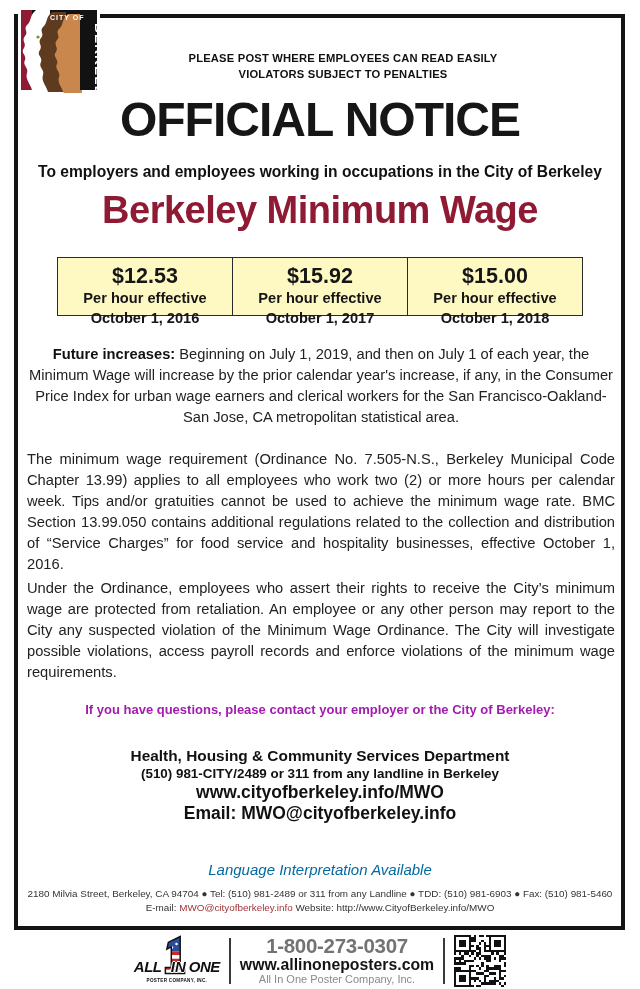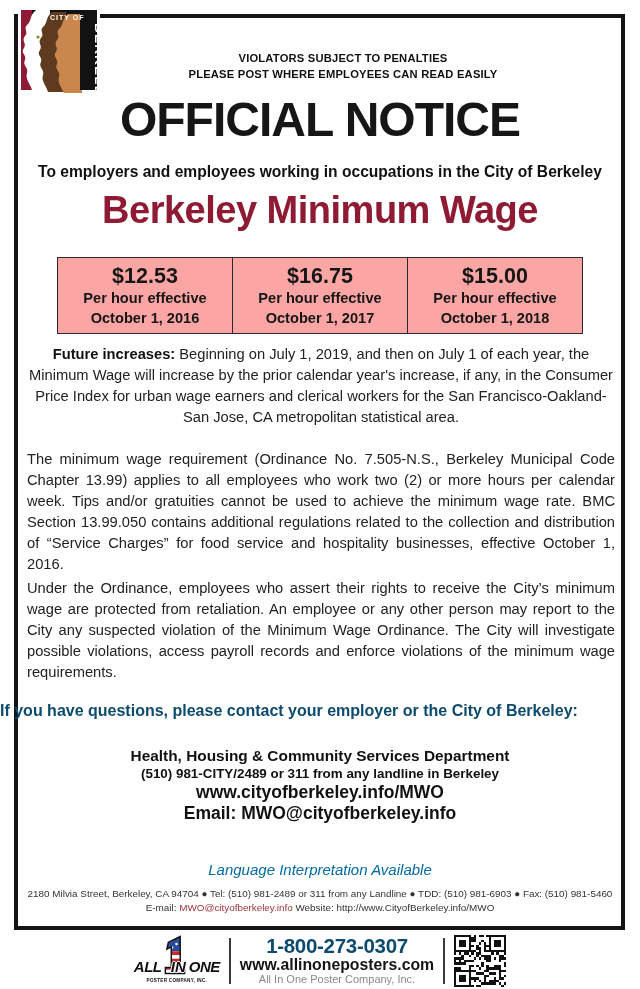--- a/index.html
+++ b/index.html
@@ -27,44 +27,44 @@
   .subtitle {
     position:absolute; top:163px; left:0; width:100%; text-align:center;
     font-weight:bold; font-size:15.6px; color:#111;
   }
   .wage-title {
     position:absolute; top:189px; left:0; width:100%; text-align:center;
     font-weight:bold; font-size:38px; color:#8E1B33; letter-spacing:-.5px;
   }
 
   .wage-table {
-    position:absolute; left:57px; top:257px; width:526px; height:77px;
-    display:flex; border:1.5px solid #2a2a2a; background:#fca5a5;
+    position:absolute; left:57px; top:257px; width:526px; height:59px;
+    display:flex; border:1.5px solid #2a2a2a; background:#fef9c3;
   }
   .wage-cell {
     flex:1; text-align:center; padding-top:5px;
     border-right:1.5px solid #2a2a2a;
   }
   .wage-cell:last-child { border-right:none; }
   .wage-rate { font-weight:bold; font-size:21.5px; line-height:26px; color:#161616; }
   .wage-line { font-weight:bold; font-size:14.6px; line-height:19.5px; color:#161616; }
 
   .para {
     position:absolute; left:27px; width:588px;
     font-size:14.7px; line-height:20.9px; color:#222; text-align:left;
   }
   .para.justified { text-align:justify; }
   .para b { color:#111; }
   #para-future { top:344px;text-align:center; }
   #para-ordinance { top:449px; }
   #para-retaliation { top:578px; }
 
   .questions-line {
-    position:absolute; top:702px; left:0; width:100%; 
-    font-weight:bold; font-size:16px; color:#0c4a6e;
+    position:absolute; top:702px; left:0; width:100%; text-align:center;
+    font-weight:bold; font-size:13px; color:#a21caf;
   }
   .contact { position:absolute; top:746px; left:0; width:100%; text-align:center; color:#111; }
   .contact-dept { font-weight:bold; font-size:15.4px; line-height:19px; }
   .contact-phone { font-weight:bold; font-size:13.4px; line-height:17px; }
   .contact-web { font-weight:bold; font-size:17.5px; line-height:21px; }
   .contact-email { font-weight:bold; font-size:17.5px; line-height:21px; }
   .contact-lang { font-style:italic; font-size:15px; line-height:19px; color:#0369a1;margin-top:36px; }
 
   .footer-small {
     position:absolute; top:887px; left:0; width:100%; text-align:center;
@@ -89,21 +89,21 @@
     position:absolute; bottom:12px; left:37px; z-index:2;
     font-weight:bold; font-style:italic; font-size:15px; color:#111;
     text-shadow:-1px 0 #fff, 1px 0 #fff, 0 1px #fff, 0 -1px #fff;
   }
   .aio-flag { position:absolute; left:28px; top:0; z-index:1; }
   .aio-sub {
     position:absolute; bottom:4px; left:8px; width:70px; text-align:center;
     font-weight:bold; font-size:4.6px; letter-spacing:.3px; color:#111;
   }
   .vendor-text { text-align:center; }
-  .vendor-phone { font-weight:bold; font-size:20.5px; line-height:21px; color:#0c4a6e; letter-spacing:-.3px; }
+  .vendor-phone { font-weight:bold; font-size:20.5px; line-height:21px; color:#737373; letter-spacing:-.3px; }
   .vendor-site { font-weight:bold; font-size:15.8px; line-height:17px; color:#141414; }
   .vendor-company { font-size:11px; line-height:13px; color:#8a8a8a; }
   .qr-box { width:52px; height:52px; }
 </style>
 </head>
 <body>
 
 <div class="page">
 
   <div class="frame"></div>
@@ -117,36 +117,36 @@
       <circle cx="20" cy="30" r="1.6" fill="#8a8a2a"></circle>
       <path d="M26,3 C19,9 22,14 17,18 C13,22 19,25 15,29 C11,34 17,36 14,41 C10,46 17,48 15,53 C12,58 19,61 17,66 C15,72 20,76 22,83 L40,83 L40,3 Z" transform="translate(8,2)" fill="#5E3A1F"></path>
       <path d="M26,3 C19,9 22,14 17,18 C13,22 19,25 15,29 C11,34 17,36 14,41 C10,46 17,48 15,53 C12,58 19,61 17,66 C15,72 20,76 22,83 L40,83 L40,3 Z" transform="translate(24,4)" fill="#C9874D"></path>
       <rect x="62" y="3" width="17" height="80" fill="#121212"></rect>
       <text x="32" y="13" font-size="7" font-weight="bold" fill="#ffffff" letter-spacing="1" font-family="Liberation Sans, sans-serif">CITY OF</text>
       <text transform="translate(77,16) rotate(90)" font-size="13.5" font-weight="bold" fill="#ffffff" letter-spacing="1.2" font-family="Liberation Sans, sans-serif">BERKELEY</text>
     </svg>
   </div>
 
   <div class="post-lines">
+    <div>PLEASE POST WHERE EMPLOYEES CAN READ EASILY</div>
     <div>VIOLATORS SUBJECT TO PENALTIES</div>
-    <div>PLEASE POST WHERE EMPLOYEES CAN READ EASILY</div>
   </div>
 
   <div class="official-title">OFFICIAL NOTICE</div>
   <div class="subtitle">To employers and employees working in occupations in the City of Berkeley</div>
   <div class="wage-title">Berkeley Minimum Wage</div>
 
   <div class="wage-table">
     <div class="wage-cell">
       <div class="wage-rate">$12.53</div>
       <div class="wage-line">Per hour effective</div>
       <div class="wage-line">October 1, 2016</div>
     </div>
     <div class="wage-cell">
-      <div class="wage-rate">$16.75</div>
+      <div class="wage-rate">$15.92</div>
       <div class="wage-line">Per hour effective</div>
       <div class="wage-line">October 1, 2017</div>
     </div>
     <div class="wage-cell">
       <div class="wage-rate">$15.00</div>
       <div class="wage-line">Per hour effective</div>
       <div class="wage-line">October 1, 2018</div>
     </div>
   </div>
 

